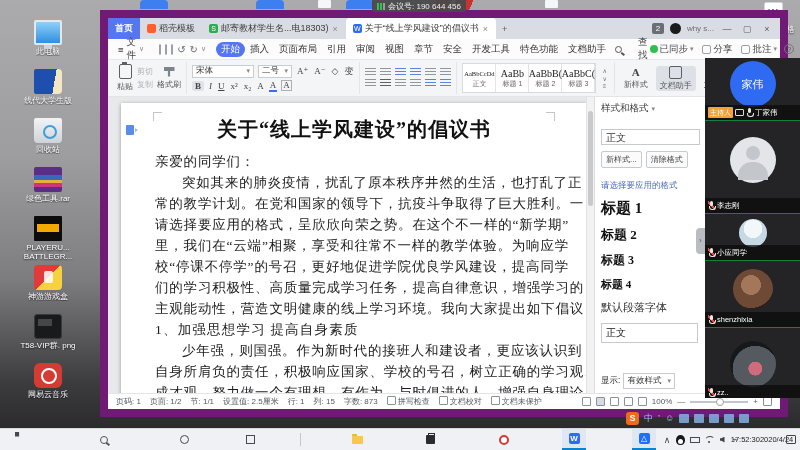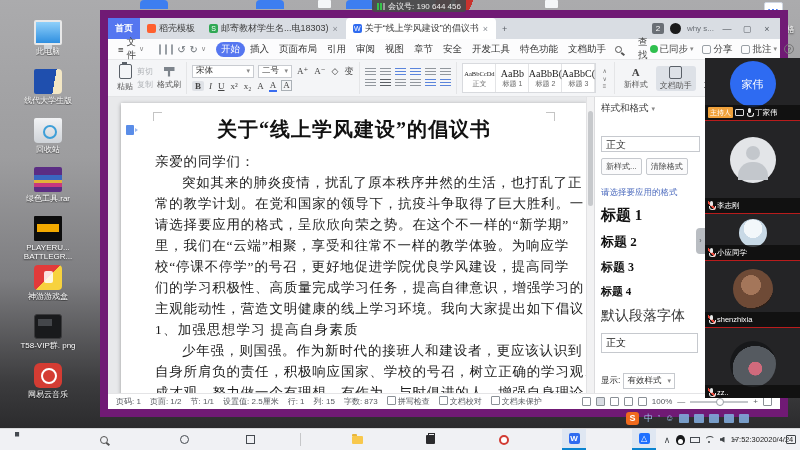--- a/index.html
+++ b/index.html
@@ -113,48 +113,48 @@
   .bkm::after{content:"";position:absolute;left:9px;top:3px;border:2px solid transparent;border-left:3px solid #9bb8ee}
   .dtitle{margin-top:13px;text-align:center;font-family:"Liberation Serif","DejaVu Serif",serif;font-size:20px;font-weight:700;color:#111;letter-spacing:1px}
   .dbody{margin:8px 34px 0 34px;font-family:"Liberation Serif","DejaVu Serif",serif;font-size:13.5px;color:#1c1c1c;letter-spacing:.8px}
   .dline{line-height:21px;white-space:nowrap}
   .dline[data-kind="indent"]{text-indent:2em}
   .dline[data-kind="heading"]{font-weight:normal;letter-spacing:1.2px}
   .vscroll{width:8px;background:#f2f2f3;border-left:1px solid #e2e2e4;position:relative;flex:none}
   .vthumb{position:absolute;left:1px;top:14px;width:5px;height:95px;background:#c7c9cc;border-radius:3px}
   
   .spanel{width:112px;background:#fff;border-left:1px solid #dcdcde;padding:5px 6px;font-size:8.5px;color:#333;position:relative;flex:none}
-  .sp-title{font-size:9.5px;color:#3a3a3a;margin-bottom:21px;display:flex;align-items:center;gap:3px}
+  .sp-title{font-size:9.5px;color:#3a3a3a;margin-bottom:14px;display:flex;align-items:center;gap:3px}
   .sp-box{border:1px solid #c6c9ce;height:16px;line-height:15px;padding:0 4px;font-family:"Liberation Serif","DejaVu Serif",serif;font-size:10px;margin-bottom:6px}
   .sp-btns{display:flex;gap:4px;margin-bottom:12px}
   .sp-btn{border:1px solid #c6c9ce;border-radius:2px;background:#fbfbfc;font-size:8px;padding:2px 4px;white-space:nowrap;color:#444}
   .sp-hint{color:#4a69bd;margin-bottom:7px;white-space:nowrap}
   .sp-item{font-family:"Liberation Serif","DejaVu Serif",serif;color:#111;margin-bottom:8px;white-space:nowrap}
   .sp-item[data-cls="h1"]{font-size:15px;font-weight:bold}
   .sp-item[data-cls="h2"]{font-size:13px;font-weight:bold}
   .sp-item[data-cls="h3"]{font-size:12px;font-weight:bold}
   .sp-item[data-cls="h4"]{font-size:11px;font-weight:bold}
-  .sp-item[data-cls="plainitem"]{font-family:Liberation Sans, sans-serif;font-size:14px;color:#333}
+  .sp-item[data-cls="plainitem"]{font-family:Liberation Sans, sans-serif;font-size:11px;color:#333}
   .sp-item[data-cls="boxed"]{border:1px solid #c6c9ce;padding:2px 4px;font-size:10px;margin-right:2px}
   .sp-show{position:absolute;left:6px;bottom:4px;display:flex;align-items:center;gap:3px;white-space:nowrap}
   .sp-select{border:1px solid #c6c9ce;padding:1px 3px;display:flex;align-items:center;gap:6px;background:#fff}
   .work-rest{flex:1;background:#fbfbfc}
   
   .sbar{height:16px;border-top:1px solid #e4e4e6;background:#fff;display:flex;align-items:center;font-size:8px;color:#55595e;padding:0 8px;gap:9px;flex:none;white-space:nowrap}
   .sb-tool{display:flex;gap:2px}
   .sb-tool::before{content:"";width:7px;height:7px;border:1px solid #8a9096;border-radius:1px;display:inline-block}
   .sb-right{margin-left:auto;display:flex;align-items:center;gap:5px}
   .vico{width:9px;height:9px;border:1px solid #8a9096;border-radius:1px}
   .vico.sel{background:#d8dce2}
   .ztrack{width:58px;height:2px;background:#c3c6ca;position:relative}
   .zknob{position:absolute;left:26px;top:-3px;width:8px;height:8px;border:1px solid #9aa0a6;border-radius:50%;background:#fff}
   .fsico{width:9px;height:9px;border:1px solid #8a9096;border-radius:1px;position:relative}
 
   
-  .meet{position:absolute;left:705px;top:58px;width:95px;height:340px;background:#b91c1c;z-index:5;display:flex;flex-direction:column;gap:1px;overflow:hidden}
+  .meet{position:absolute;left:705px;top:58px;width:95px;height:340px;background:#15803d;z-index:5;display:flex;flex-direction:column;gap:1px;overflow:hidden}
   .tile{position:relative;background:#242426;overflow:hidden;flex:none}
   .tile[data-type="blue"]{height:62px}
   .tile[data-type="silhouette"]{height:92px}
   .tile[data-type="photo1"]{height:46px}
   .tile[data-type="photo2"]{height:66px}
   .tile[data-type="photo3"]{height:72px}
   .pav{position:absolute;left:50%;top:42%;transform:translate(-50%,-50%);border-radius:50%}
   .tile[data-type="blue"] .pav{width:46px;height:46px;background:#2e6bf2;display:flex;align-items:center;justify-content:center;color:#fff;font-size:11px}
   .tile[data-type="silhouette"] .pav{width:46px;height:46px;background:#e3e5e8}
   .tile[data-type="silhouette"] .pav::before{content:"";position:absolute;left:16px;top:9px;width:14px;height:14px;border-radius:50%;background:#c3c7cc}

